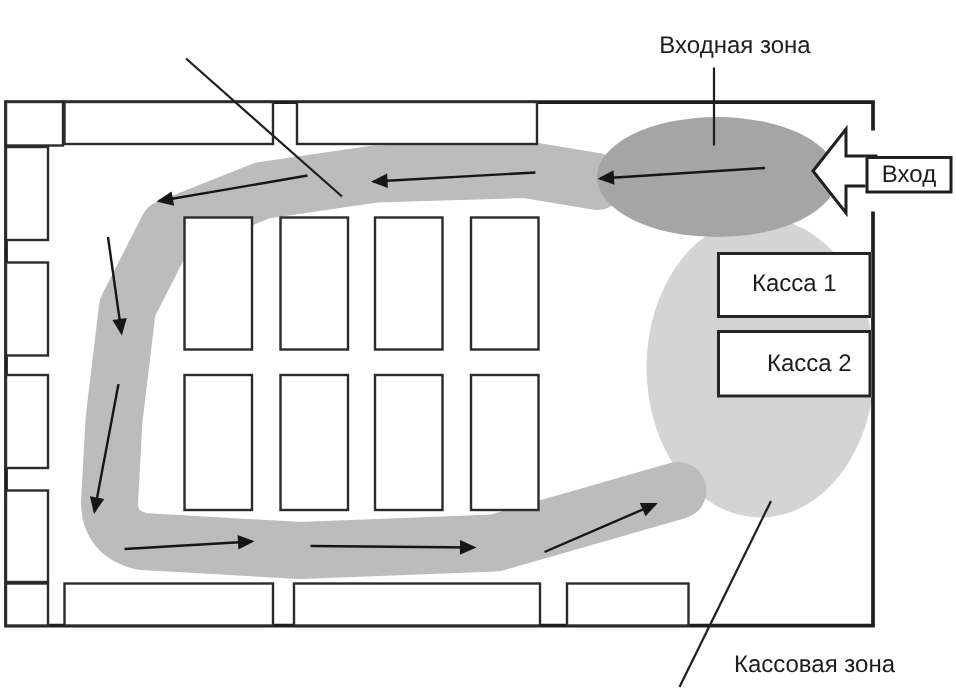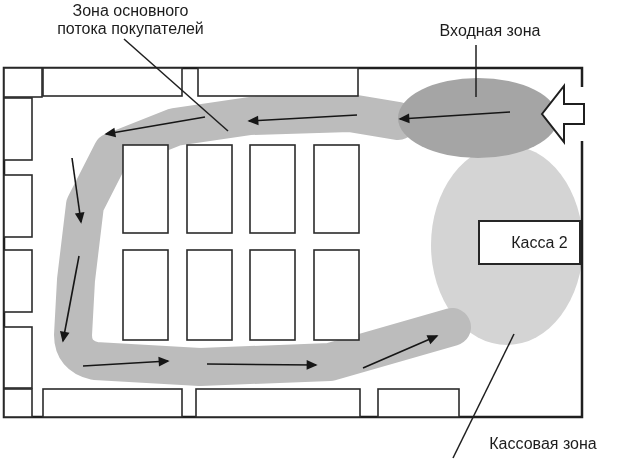--- a/index.html
+++ b/index.html
@@ -93,25 +93,23 @@
       <line x1="363" y1="368" x2="437" y2="336" marker-end="url(#ah)"></line>
     </g>
 
     <g stroke="#1f1f1f" stroke-width="1.5">
       <line x1="124" y1="39" x2="228" y2="131"></line>
       <line x1="476" y1="45" x2="476" y2="97"></line>
       <line x1="453" y1="458" x2="514" y2="334"></line>
     </g>
   </svg>
 
-  <div class="lbl main-label lbl-center">
-    <div>Зона основного</div>
-    <div>потока покупателей</div>
-  </div>
 
   <div class="lbl entr-label lbl-center">Входная зона</div>
 
+  <div class="entry-box">Вход</div>
 
+  <div class="kassa kassa1">Касса 1</div>
   <div class="kassa kassa2">Касса 2</div>
 
   <div class="cashier-label">Кассовая зона</div>
 
 </div>
 
 </body></html>

